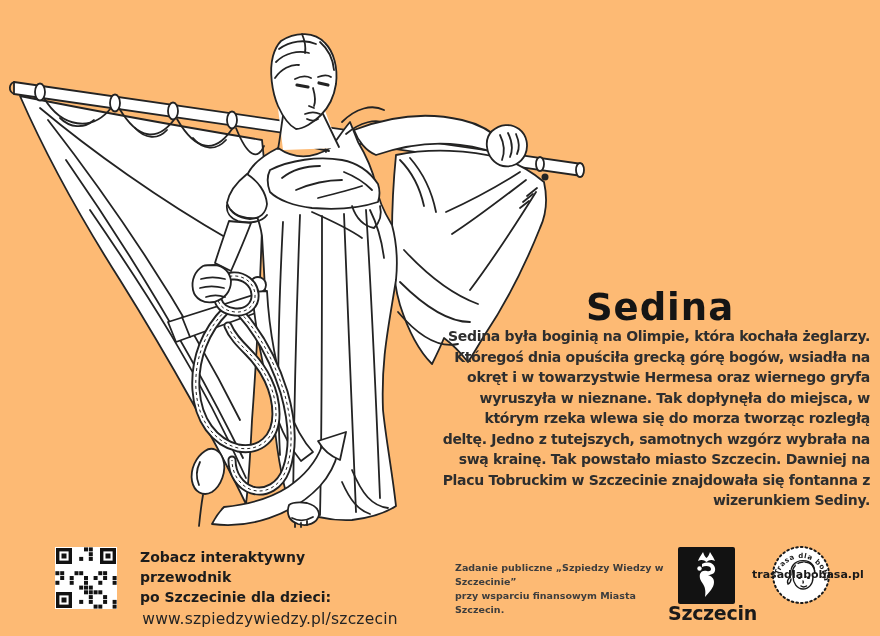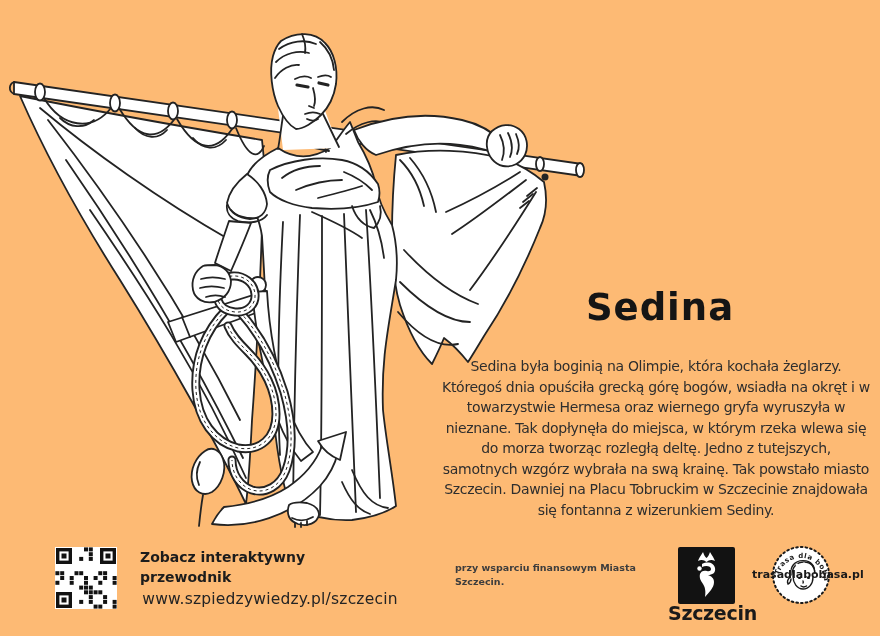--- a/index.html
+++ b/index.html
@@ -12,22 +12,22 @@
   .ln{fill:none;stroke:#232323;stroke-width:1.8;stroke-linecap:round;stroke-linejoin:round;}
   .f {fill:#ffffff;stroke:#232323;stroke-width:1.8;stroke-linecap:round;stroke-linejoin:round;}
   .fw{fill:#ffffff;stroke:none;}
   .thick{stroke-width:3.2;}
   .ropeO{fill:none;stroke:#232323;stroke-width:9;stroke-linecap:round;}
   .ropeI{fill:none;stroke:#ffffff;stroke-width:5.2;stroke-linecap:round;}
   .ropeB{fill:none;stroke:#232323;stroke-width:1;stroke-dasharray:3 3;}
   
   .title{left:455px;top:286px;width:410px;text-align:center;
          font-size:37px;font-weight:bold;letter-spacing:1px;color:#151515;}
-  .para{left:442px;top:356px;width:428px;text-align:center;
-        font-size:14px;font-weight:normal;line-height:20.5px;letter-spacing:-0.3px;color:#2e2e2e;}
+  .para{left:442px;top:326px;width:428px;text-align:right;
+        font-size:14px;font-weight:bold;line-height:20.5px;letter-spacing:-0.3px;color:#2e2e2e;}
   
   .guide-text{left:140px;top:547px;width:260px;color:#1c1c1c;}
   .guide-l{font-size:14px;font-weight:bold;line-height:20px;}
   .guide-url{font-size:15.5px;font-weight:normal;margin-top:3px;letter-spacing:0.2px;color:#242424;text-align:center;}
   .funding{left:455px;top:561px;width:210px;font-size:9.5px;font-weight:600;
            line-height:14px;color:#3d3d3d;}
   .szc-box{left:678px;top:547px;width:57px;height:57px;background:#121212;border-radius:2px;}
   .szc-label{left:668px;top:602px;width:77px;text-align:center;font-size:19px;
              font-weight:bold;letter-spacing:-0.3px;color:#1a1a1a;}
   .trasa-label{left:752px;top:568px;width:98px;text-align:center;font-size:11px;
@@ -247,24 +247,26 @@
     </g>
     <g fill="#121212">
       <rect x="6.5" y="6.5" width="5" height="5"></rect>
       <rect x="50.5" y="6.5" width="5" height="5"></rect>
       <rect x="6.5" y="50.5" width="5" height="5"></rect>
     </g>
   </svg>
 
   <div class="abs guide-text">
     <div class="guide-l">Zobacz interaktywny przewodnik</div>
+    <div class="guide-l">po Szczecinie dla dzieci:</div>
     <div class="guide-url">www.szpiedzywiedzy.pl/szczecin</div>
   </div>
 
   <div class="abs funding">
+    <div>Zadanie publiczne „Szpiedzy Wiedzy w Szczecinie”</div>
     <div>przy wsparciu finansowym Miasta Szczecin.</div>
   </div>
 
   <div class="abs szc-box">
     <svg width="57" height="57" viewBox="0 0 57 57">
       <g fill="#ffffff">
         <path d="M20,14 C22,9 24,7 25,5 C26,8 27,10 28.5,11 C30,10 31,8 32,5 C33,7 35,9 37,14 C33,12 31,13 28.5,15 C26,13 24,12 20,14 Z"></path>
         <path d="M24,17 C30,14 36,16 37,21 C38,26 34,28 30,28 C33,29 36,31 36,35 C36,41 31,45 27,50 C28,44 27,40 25,37 C23,34 21,31 22,27 C23,24 26,23 29,24 C31,24.5 33,24 33,22 C33,19 28,18 24,20 Z"></path>
         <circle cx="21.5" cy="21.5" r="2.2"></circle>
       </g>

